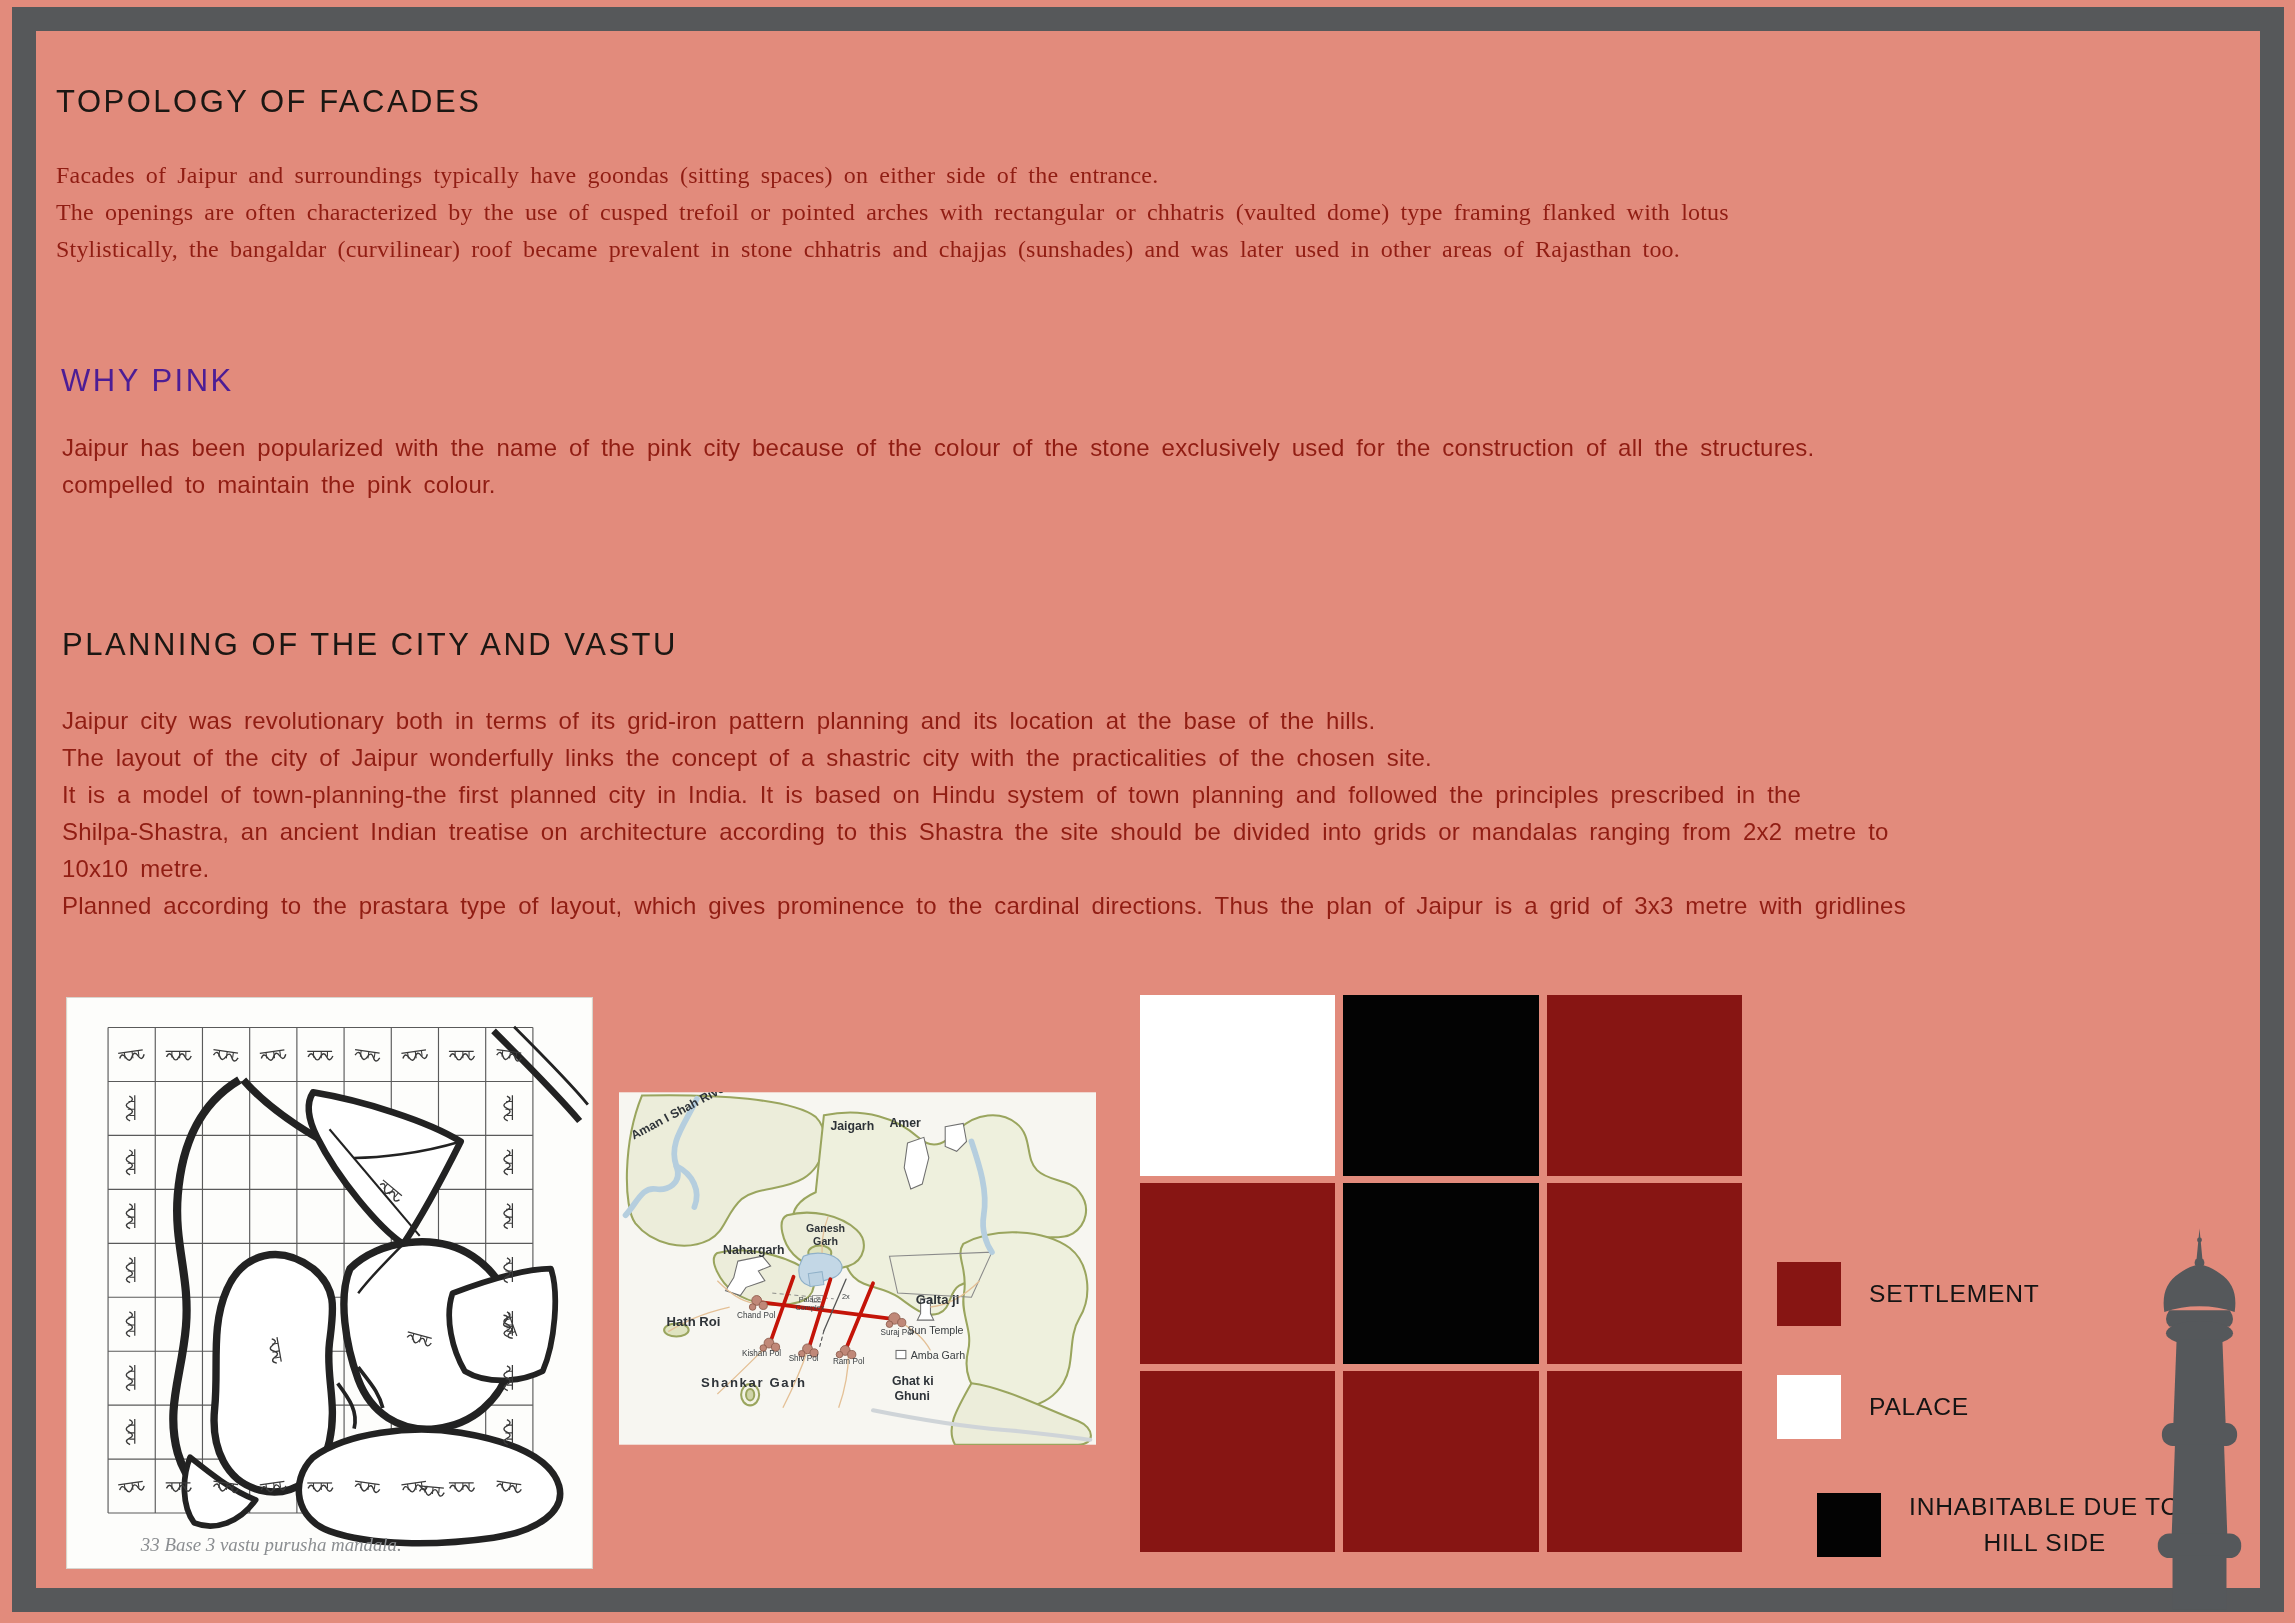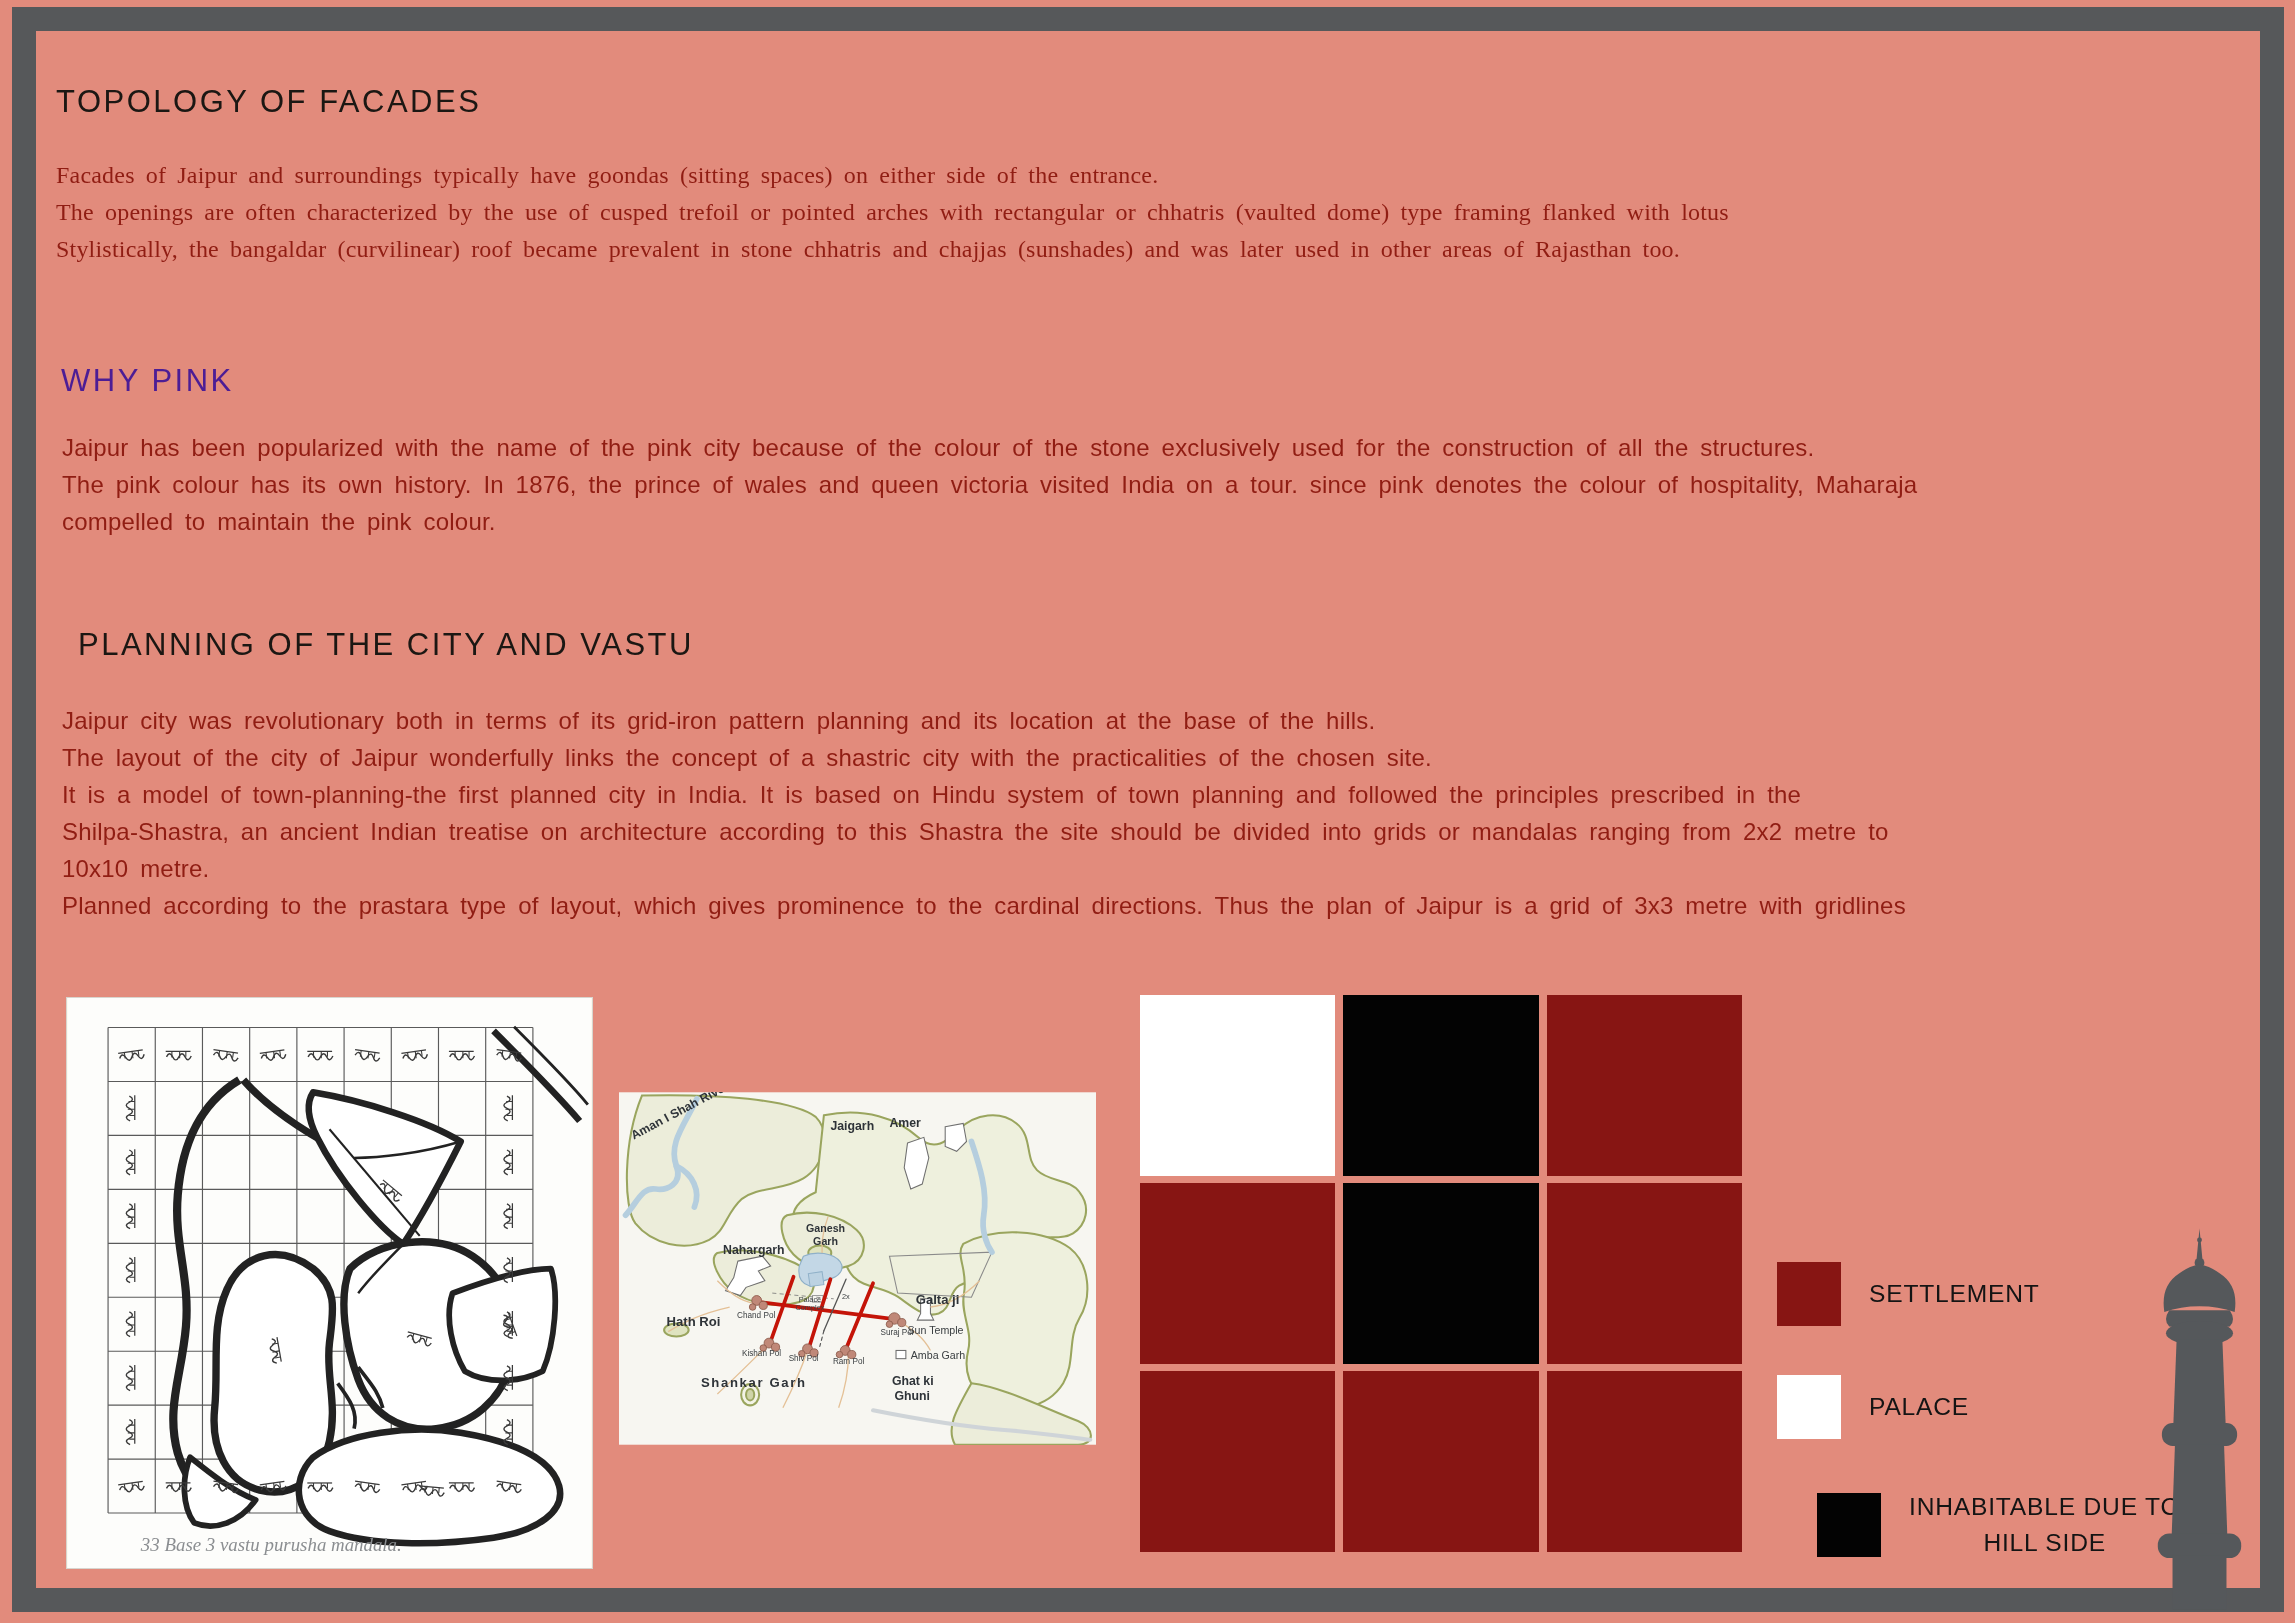--- a/index.html
+++ b/index.html
@@ -63,30 +63,29 @@
   #minaret { position:absolute; left:2130px; top:1228px; width:139px; height:382px; z-index:3; }
   #minaret svg { display:block; width:100%; height:100%; }
 </style>
 </head>
 <body style="background: rgb(226, 139, 124);">
 
 <div class="frame" style="border-color: rgb(86, 88, 90);"></div>
 
 <div class="h" id="h0" style="color: rgb(27, 23, 19);">TOPOLOGY OF FACADES</div>
 <div class="h" id="h1" style="color: #4c1d95;">WHY PINK</div>
-<div class="h" id="h2" style="color: rgb(27, 23, 19); margin-left: 16px;">PLANNING OF THE CITY AND VASTU</div>
+<div class="h" id="h2" style="color: rgb(27, 23, 19);">PLANNING OF THE CITY AND VASTU</div>
 
 <div class="para" id="p0" style="color: rgb(144, 29, 19);">
     <div class="tline">Facades of Jaipur and surroundings typically have goondas (sitting spaces) on either side of the entrance.</div>
     <div class="tline">The openings are often characterized by the use of cusped trefoil or pointed arches with rectangular or chhatris (vaulted dome) type framing flanked with lotus</div>
     <div class="tline">Stylistically, the bangaldar (curvilinear) roof became prevalent in stone chhatris and chajjas (sunshades) and was later used in other areas of Rajasthan too.</div>
   </div>
 <div class="para" id="p1" style="color: rgb(144, 29, 19);">
     <div class="tline">Jaipur has been popularized with the name of the pink city because of the colour of the stone exclusively used for the construction of all the structures.</div>
-    <div class="tline">The pink colour has its own history. In 1876, the prince of wales and queen victoria visited India on a tour. since pink denotes the colour of hospitality, Maharaja</div>
     <div class="tline">compelled to maintain the pink colour.</div>
   </div>
 <div class="para" id="p2" style="color: rgb(144, 29, 19);">
     <div class="tline">Jaipur city was revolutionary both in terms of its grid-iron pattern planning and its location at the base of the hills.</div>
     <div class="tline">The layout of the city of Jaipur wonderfully links the concept of a shastric city with the practicalities of the chosen site.</div>
     <div class="tline">It is a model of town-planning-the first planned city in India. It is based on Hindu system of town planning and followed the principles prescribed in the</div>
     <div class="tline">Shilpa-Shastra, an ancient Indian treatise on architecture according to this Shastra the site should be divided into grids or mandalas ranging from 2x2 metre to</div>
     <div class="tline">10x10 metre.</div>
     <div class="tline">Planned according to the prastara type of layout, which gives prominence to the cardinal directions. Thus the plan of Jaipur is a grid of 3x3 metre with gridlines</div>
   </div>

